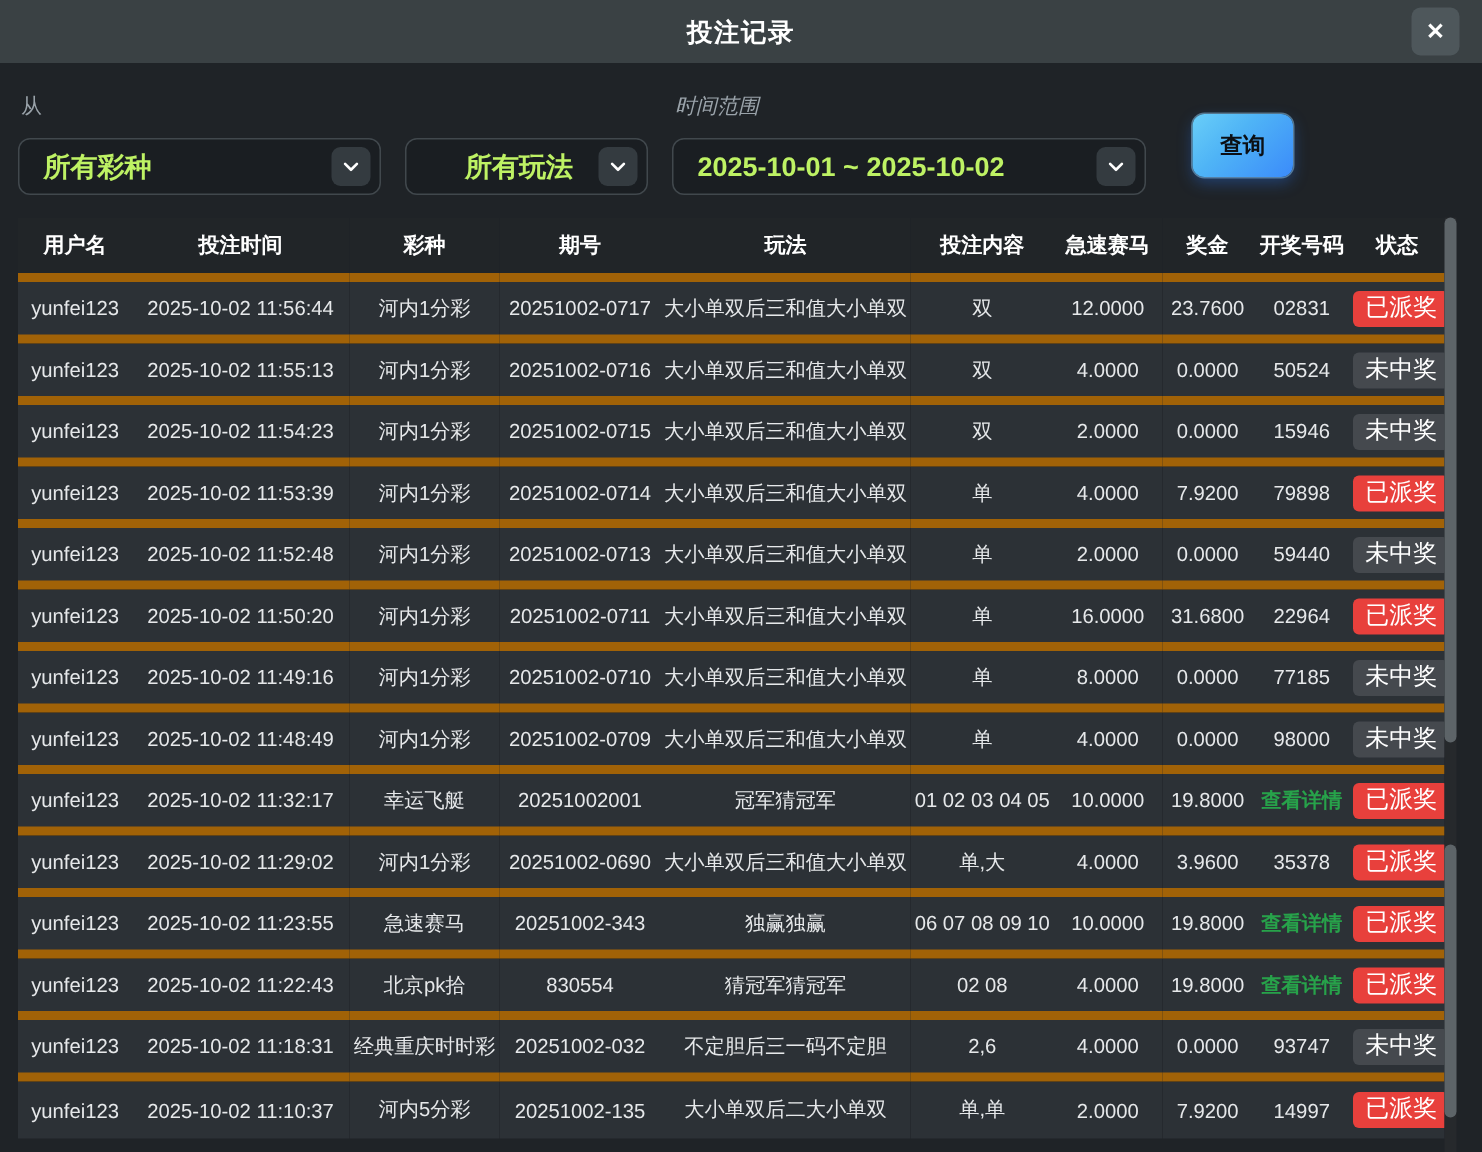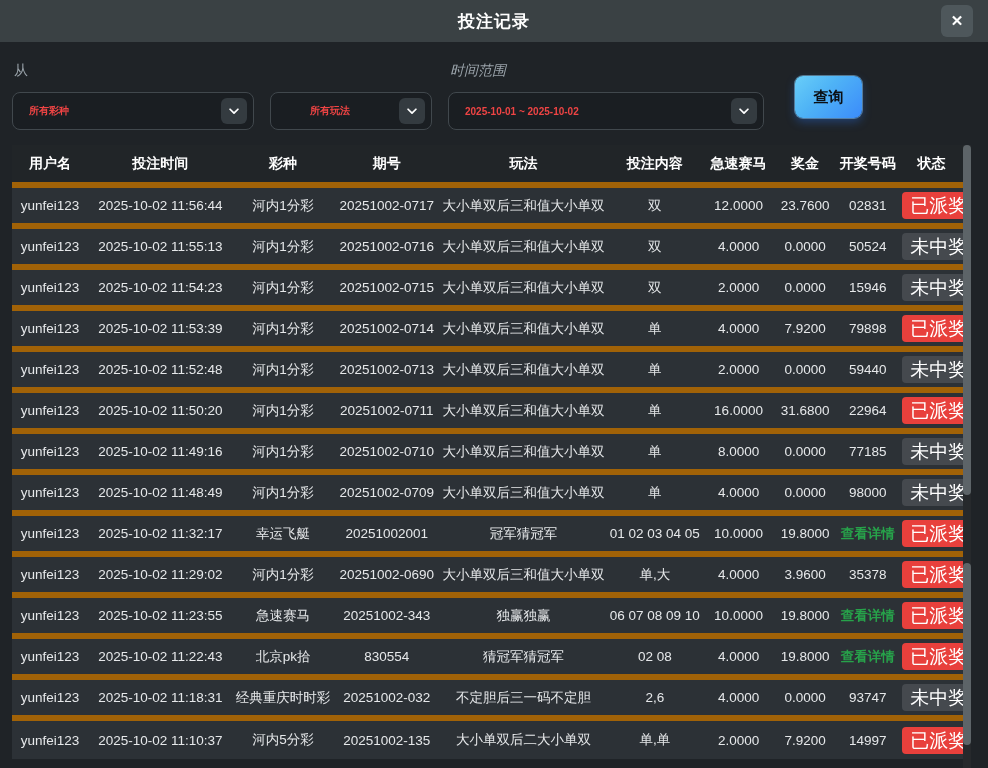--- a/index.html
+++ b/index.html
@@ -15,41 +15,41 @@
                border:none; border-radius:6px; color:#fff; font-size:15px; font-weight:bold;
                display:flex; align-items:center; justify-content:center; cursor:pointer; }
 
   
   .filter-label { position:absolute; font-size:14px; color:#9aa3aa; }
   .label-from { left:14px; top:62px; }
   .label-range { left:450px; top:62px;font-style:italic; }
   .select { position:absolute; top:92px; height:38px; background:#1a1e22; border:1px solid #41484d;
             border-radius:8px; display:flex; align-items:center; justify-content:space-between;
             padding:0 6px 0 16px; cursor:pointer; }
-  .select-text { color:#ef4444; font-size:10px; font-weight:bold; }
+  .select-text { color:#bef264; font-size:18px; font-weight:bold; }
   .chev-box { width:26px; height:26px; background:#343b40; border-radius:6px;
               display:flex; align-items:center; justify-content:center; }
   .sel-lottery { left:12px; width:242px; }
   .sel-play { left:270px; width:162px;padding-left:39px; }
   .sel-range { left:448px; width:316px; }
   .query-btn { position:absolute; left:795px; top:76px; width:67px; height:42px; border:none;
                border-radius:8px; background:linear-gradient(135deg,#69cef8 0%,#4fb4f6 40%,#3b8bfa 100%);
                color:#0b0f14; font-size:15px; font-weight:bold; cursor:pointer;
                box-shadow:0 0 0 1px rgba(150,215,255,.45), 0 4px 10px rgba(40,120,250,.35);
                font-family:"Liberation Sans","DejaVu Sans",sans-serif; }
 
   
   .table-wrap { position:absolute; left:12px; top:145px; width:951px; }
   table { width:100%; border-collapse:collapse; table-layout:fixed; }
   thead th { background:#212528; color:#fff; font-size:14px; font-weight:bold; height:40px;
              padding:0 2px; white-space:nowrap; overflow:hidden; }
   tbody td { background:#2c3136; color:#e6e8ea; font-size:13.5px; height:41px; text-align:center;
              padding:0 2px; white-space:nowrap; overflow:hidden; }
   tbody tr { border-top:6px solid #a16207; }
-  .badge { display:inline-block; padding:4px 8px; border-radius:4px; font-size:19px; color:#fff; line-height:1; }
+  .badge { display:inline-block; padding:4px 8px; border-radius:4px; font-size:16px; color:#fff; line-height:1; }
   .badge.paid { background:#e8403c; }
   .badge.unwon { background:#45494e; }
   .detail-link { color:#27a24a; font-weight:bold; font-size:13.5px; cursor:pointer; }
 
   
   .scrollbar-track { position:absolute; left:963px; top:145px; width:8px; height:623px; background:#26292c; }
   .scrollbar-thumb { position:absolute; left:0; width:8px; background:#5d6468; border-radius:4px; }
   .thumb-a { top:0; height:350px; }
   .thumb-b { top:418px; height:182px; }
 

